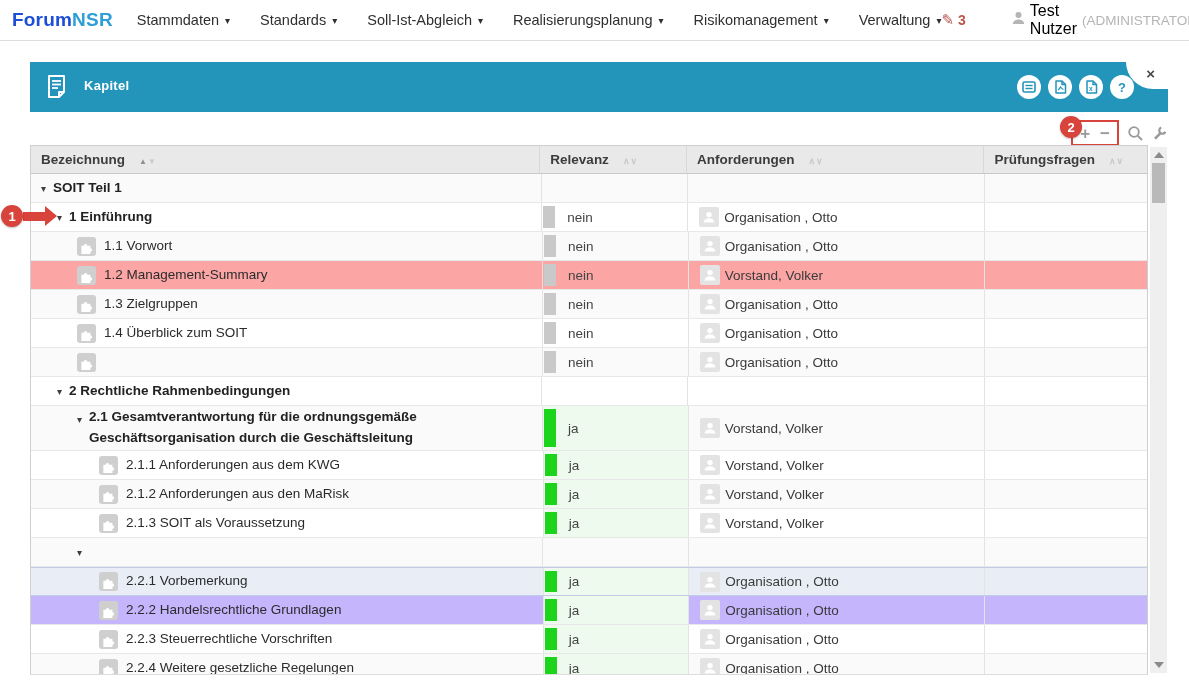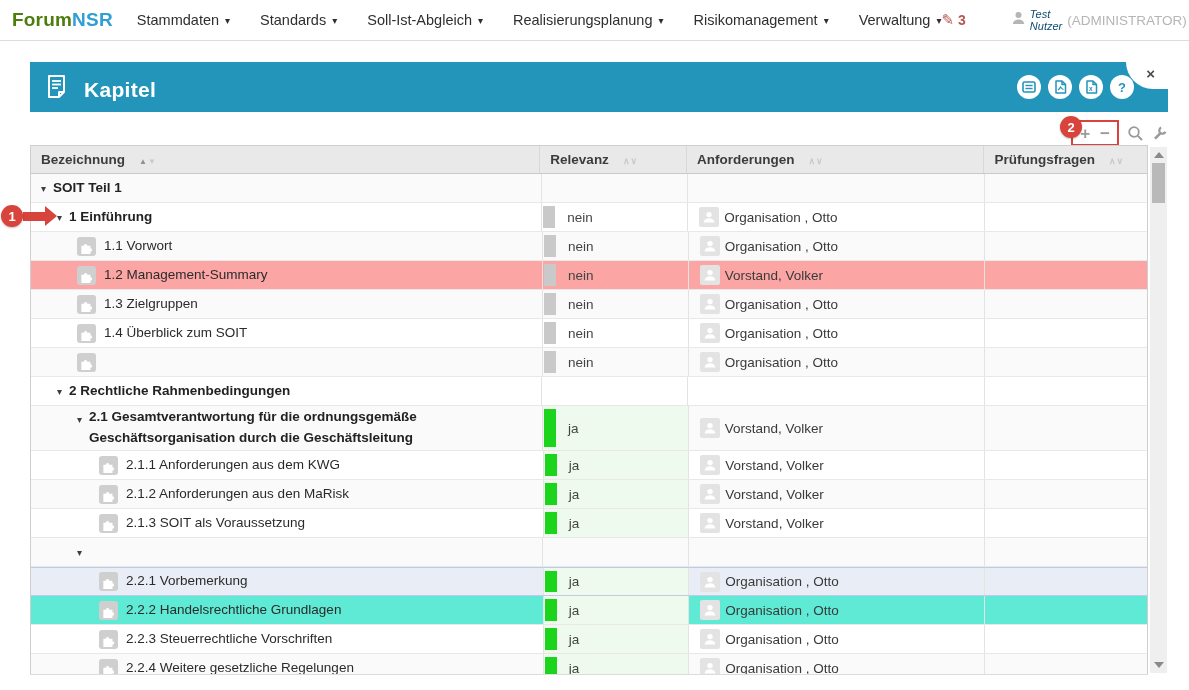--- a/index.html
+++ b/index.html
@@ -4,35 +4,35 @@
 <style>
   * { margin:0; padding:0; box-sizing:border-box; }
   html,body { width:1189px; height:690px; background:#fff;
     font-family:"Liberation Sans", sans-serif; color:#333; overflow:hidden; }
   .page { position:relative; width:1189px; height:690px; background:#fff; }
 
   
   .navbar { position:absolute; left:0; top:0; width:1189px; height:41px;
     background:#fff; border-bottom:1px solid #ddd; display:flex; align-items:center; }
   .logo { margin-left:12px; font-size:19px; font-weight:bold; letter-spacing:.2px; white-space:nowrap; }
-  .logo-p1 { color:#4d7c0f; } .logo-p2 { color:#2f9fd6; }
+  .logo-p1 { color:#1d4ed8; } .logo-p2 { color:#2f9fd6; }
   .menus { display:flex; margin-left:24px; gap:30px; }
   .menu-item { display:flex; align-items:center; gap:6px; font-size:14.5px; color:#2f2f2f; cursor:pointer; white-space:nowrap;justify-content:center; }
   .menu-caret { font-size:10px; color:#2f2f2f; }
   .nav-right { margin-left:auto; display:flex; align-items:center; padding-right:12px; }
   .pencil { color:#b8564e; font-size:15px; transform:rotate(0deg); }
   .edit-count { color:#b8564e; font-weight:bold; font-size:14px; margin-left:4px; }
   .user-block { display:flex; align-items:center; margin-left:46px; gap:5px; }
-  .user-name { font-size:11px; color:#0c4a6e;font-style:italic; }
+  .user-name { font-size:16px; color:#000000; }
   .user-role { font-size:13.5px; color:#b5b5b5; }
 
   
   .panel { position:absolute; left:30px; top:62px; width:1138px; height:50px; background:#2395bb; }
   .panel-doc-icon { position:absolute; left:15px; top:12px; }
-  .panel-title { position:absolute; left:54px; top:16px; color:#fff; font-weight:bold; font-size:21px; letter-spacing:.3px; }
+  .panel-title { position:absolute; left:54px; top:16px; color:#fff; font-weight:bold; font-size:13px; letter-spacing:.3px; }
   .panel-icons { position:absolute; right:34px; top:13px; display:flex; gap:7px; }
   .picon { width:24px; height:24px; border-radius:50%; background:#fff; color:#2395bb;
     display:flex; align-items:center; justify-content:center; font-weight:bold; font-size:13px; cursor:pointer; }
   .close-tab { position:absolute; right:0; top:0; width:42px; height:27px; background:#fff;
     border-bottom-left-radius:28px; }
   .close-x { position:absolute; right:13px; top:3px; font-size:15px; font-weight:bold; color:#4a4a4a; cursor:pointer; }
 
   
   .toolbar { position:absolute; top:120px; right:21px; display:flex; align-items:center; gap:8px; height:26px; }
   .redbox { display:flex; align-items:center; gap:10px; border:2px solid #d8433b; padding:1px 7px; height:26px; }
@@ -553,21 +553,21 @@
         <svg width="16" height="16" viewBox="0 0 20 20">
                 <circle cx="10" cy="7" r="3.4" fill="#fff"></circle>
                 <path d="M3.2 17 a6.8 5.4 0 0 1 13.6 0 z" fill="#fff"></path>
               </svg>
       </span>
       <span class="vertext">Organisation , Otto</span>
     </div>
     <div class="td c-pru"></div>
   </div>
 
-  <div class="trow" style="background: #5eead4; text-align: right;">
+  <div class="trow" style="background: #c4b5fd; text-align: right;">
     <div class="td c-bez" style="padding-left: 68px;">
 
       <span class="puzzle">
         <svg width="15" height="15" viewBox="0 0 19 19">
                 <path d="M3 8.5 h3.1 a2.2 2.2 0 1 1 4.4 0 h4 v3.1 a2.2 2.2 0 1 1 0 4.4 v3 h-11.5 z" fill="#fff"></path>
               </svg>
       </span>
       <span class="rowlabel">2.2.2 Handelsrechtliche Grundlagen</span>
     </div>
     <div class="td c-rel ja">

